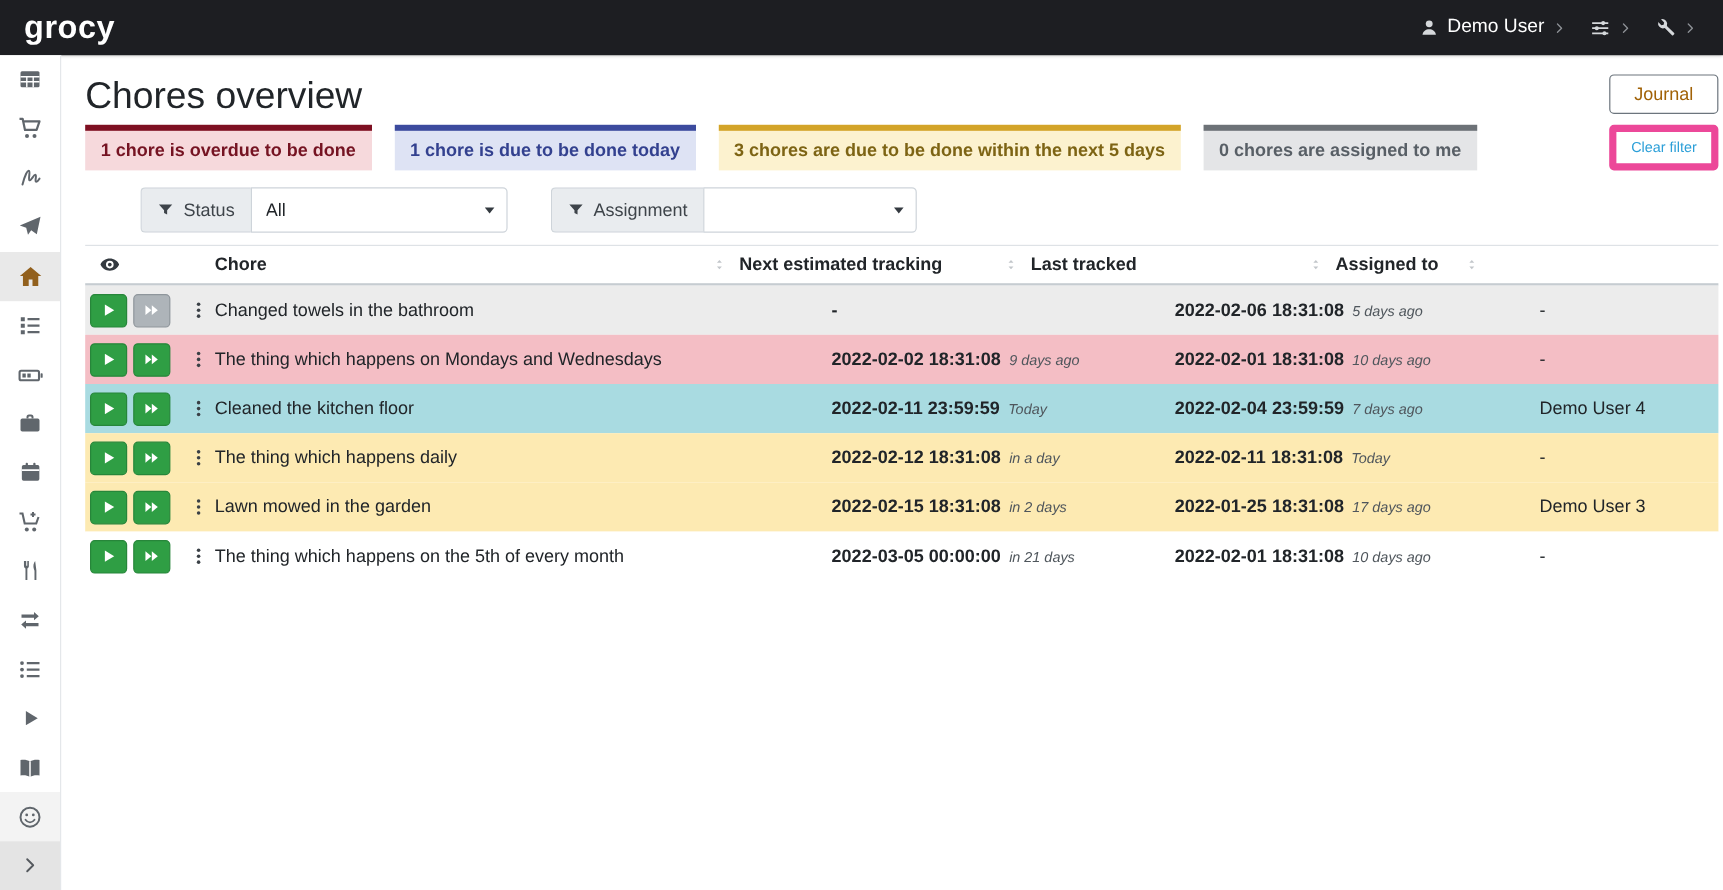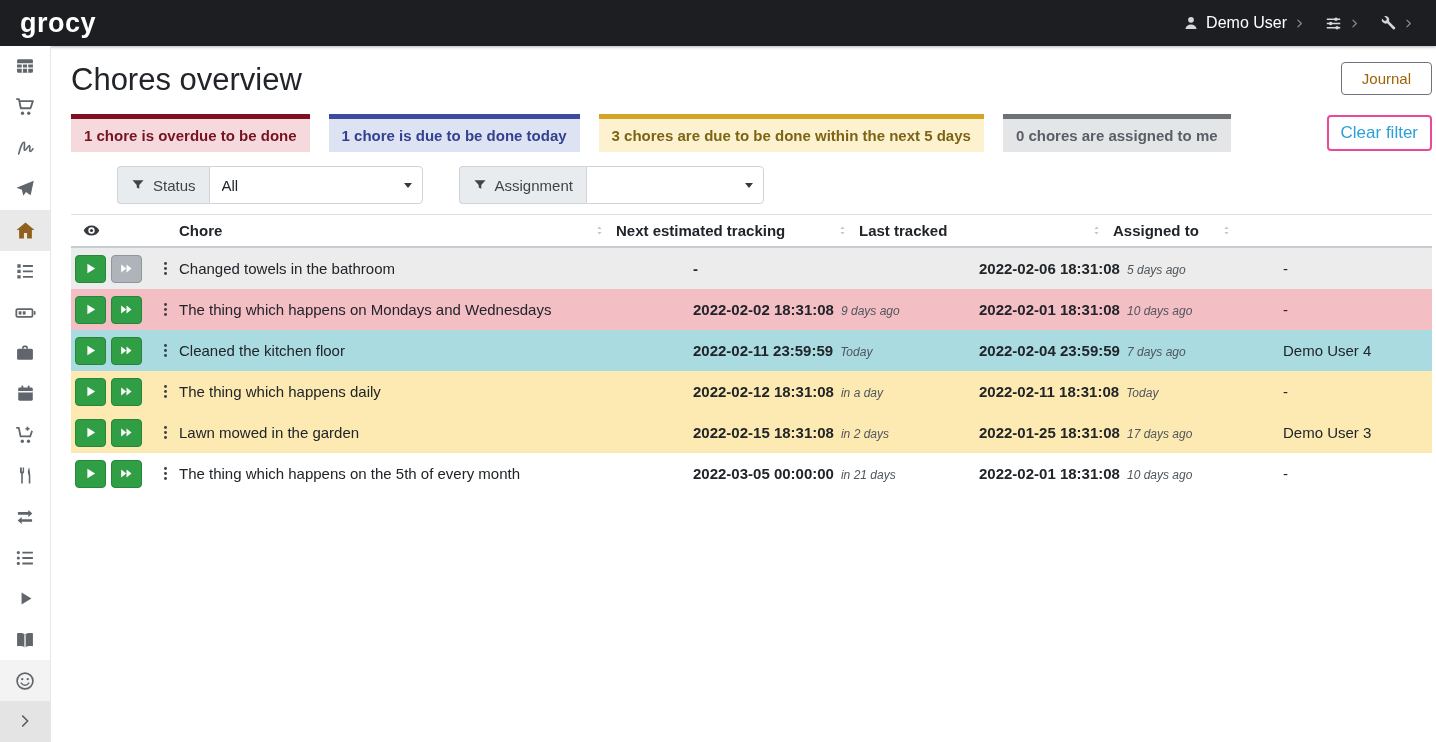--- a/index.html
+++ b/index.html
@@ -36,32 +36,32 @@
 
   
   .page-head { display:flex; justify-content:space-between; align-items:center; }
   .page-title { font-size:31px; font-weight:500; margin:4px 0 0 0; line-height:40px; }
   .btn-journal {
     border:1px solid #6c757d; background:#fff; color:#a16207; font-size:15px;
     border-radius:4px; padding:7px 20px; cursor:pointer; font-family:inherit;
   }
 
   
-  .banners { display:flex; align-items:center; gap:19px; margin-top:14px; }
+  .banners { display:flex; gap:19px; margin-top:4px; }
   .banner {
     border-top:5px solid; padding:8px 13px; font-weight:700; font-size:15px;
     white-space:nowrap; cursor:pointer;
   }
   .banner.overdue  { border-color:#7e1022; background:#f6d9dc; color:#751322; }
   .banner.today    { border-color:#3c4b9e; background:#dee3f4; color:#33418f; }
   .banner.soon     { border-color:#d3a428; background:#fcf2cf; color:#7d6414; }
   .banner.assigned { border-color:#6d7277; background:#e4e5e7; color:#585f66; }
   .btn-clear {
-    margin-left:auto; border:2px solid #ec4899; color:#2b9fd8; background:#fff;
-    border-radius:4px; padding:6px 12px; font-size:17px; cursor:pointer; font-family:inherit;
+    margin-left:auto; border:6px solid #ec4899; color:#2b9fd8; background:#fff;
+    border-radius:4px; padding:6px 12px; font-size:12px; cursor:pointer; font-family:inherit;
   }
 
   
   .filters { display:flex; margin-top:14px; }
   .igroup { display:flex; height:38px; }
   .igt {
     display:flex; align-items:center; gap:8px; padding:0 13px;
     background:#e9ecef; border:1px solid #ced4da; border-right:0;
     border-radius:4px 0 0 4px; color:#3e444a; font-size:15px; white-space:nowrap;
   }

